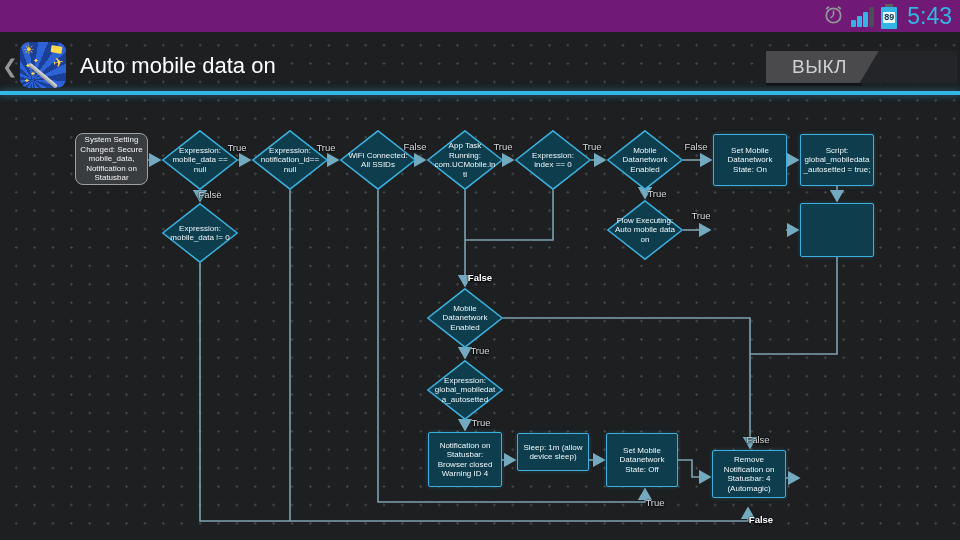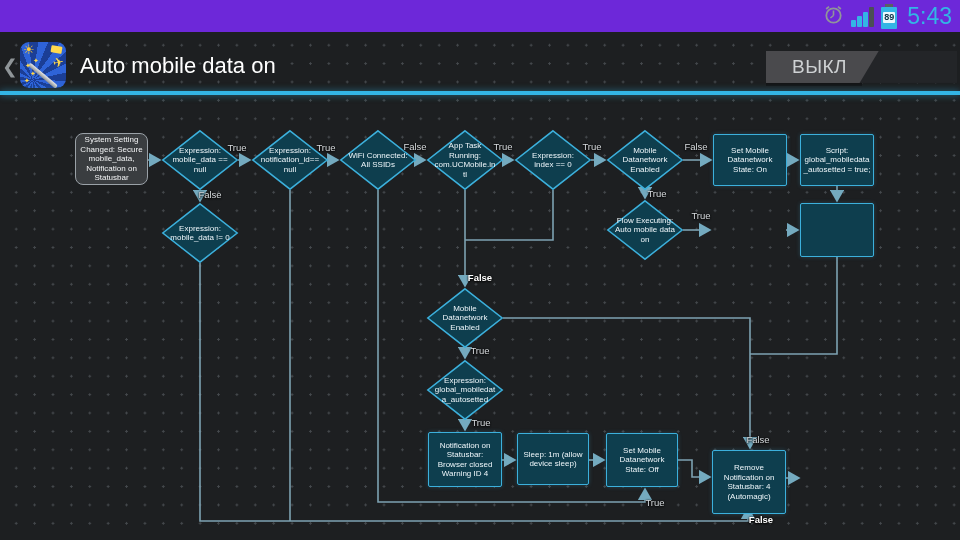--- a/index.html
+++ b/index.html
@@ -1,20 +1,20 @@
 <!DOCTYPE html>
 <html style="--accent: #33b5e5; --node-fill: #0e3e4e; --node-stroke: #3cb0dc;"><head>
 <meta charset="utf-8">
 <style>
   html,body{margin:0;padding:0;background:#000;}
   .screen{position:relative;width:960px;height:540px;background:#000;overflow:hidden;
           font-family:"Liberation Sans",sans-serif;}
 
   
-  .status-bar{position:absolute;left:0;top:0;width:960px;height:32px;background:#6d28d9;
+  .status-bar{position:absolute;left:0;top:0;width:960px;height:32px;background:#701a75;
               display:flex;align-items:center;justify-content:flex-end;gap:7px;padding-right:8px;box-sizing:border-box;}
   .sig{display:flex;align-items:flex-end;gap:1px;height:22px;}
   .sig i{display:block;width:5px;border-radius:1px;}
   .battery{width:16px;height:25px;position:relative;}
   .battery-cap{position:absolute;top:0;left:4px;width:8px;height:3px;background:#5a5f63;}
   .battery-body{position:absolute;top:3px;left:0;right:0;bottom:0;background:var(--accent);
                 border-radius:1px;display:flex;align-items:center;justify-content:center;}
   .battery-num{background:#eaf7fd;color:#0c3446;font-size:9px;font-weight:bold;
                padding:0 1px;border-radius:1px;line-height:11px;}
   .clock-text{font-size:23px;color:var(--accent);margin-left:3px;}
@@ -217,27 +217,27 @@
       </div>
       <div class="node decision" style="left: 427px; top: 328px; width: 76px; height: 60px;">
         <svg width="76" height="60">
           <polygon points="38,0.8 75.2,30 38,59.2 0.8,30" fill="#0e3e4e" stroke="#3cb0dc" stroke-width="1.5"></polygon>
         </svg>
         <span class="node-text">Expression: global_mobiledata_autosetted</span>
       </div>
       <div class="node action" style="left: 428px; top: 400px; width: 74px; height: 55px;">
         <span class="node-text">Notification on Statusbar: Browser closed Warning ID 4</span>
       </div>
-      <div class="node action" style="left: 517px; top: 401px; width: 72px; height: 52px;">
+      <div class="node action" style="left: 517px; top: 401px; width: 72px; height: 38px;">
         <span class="node-text">Sleep: 1m (allow device sleep)</span>
       </div>
       <div class="node action" style="left: 606px; top: 401px; width: 72px; height: 54px;">
         <span class="node-text">Set Mobile Datanetwork State: Off</span>
       </div>
-      <div class="node action" style="left: 712px; top: 418px; width: 74px; height: 64px;">
+      <div class="node action" style="left: 712px; top: 418px; width: 74px; height: 48px;">
         <span class="node-text">Remove Notification on Statusbar: 4 (Automagic)</span>
       </div>
       <div class="edge-label" style="left: 237px; top: 115px;">True</div>
       <div class="edge-label" style="left: 326px; top: 115px;">True</div>
       <div class="edge-label" style="left: 415px; top: 114px;">False</div>
       <div class="edge-label" style="left: 503px; top: 114px;">True</div>
       <div class="edge-label" style="left: 592px; top: 114px;">True</div>
       <div class="edge-label" style="left: 696px; top: 114px;">False</div>
       <div class="edge-label" style="left: 210px; top: 162px;">False</div>
       <div class="edge-label" style="left: 657px; top: 161px;">True</div>

